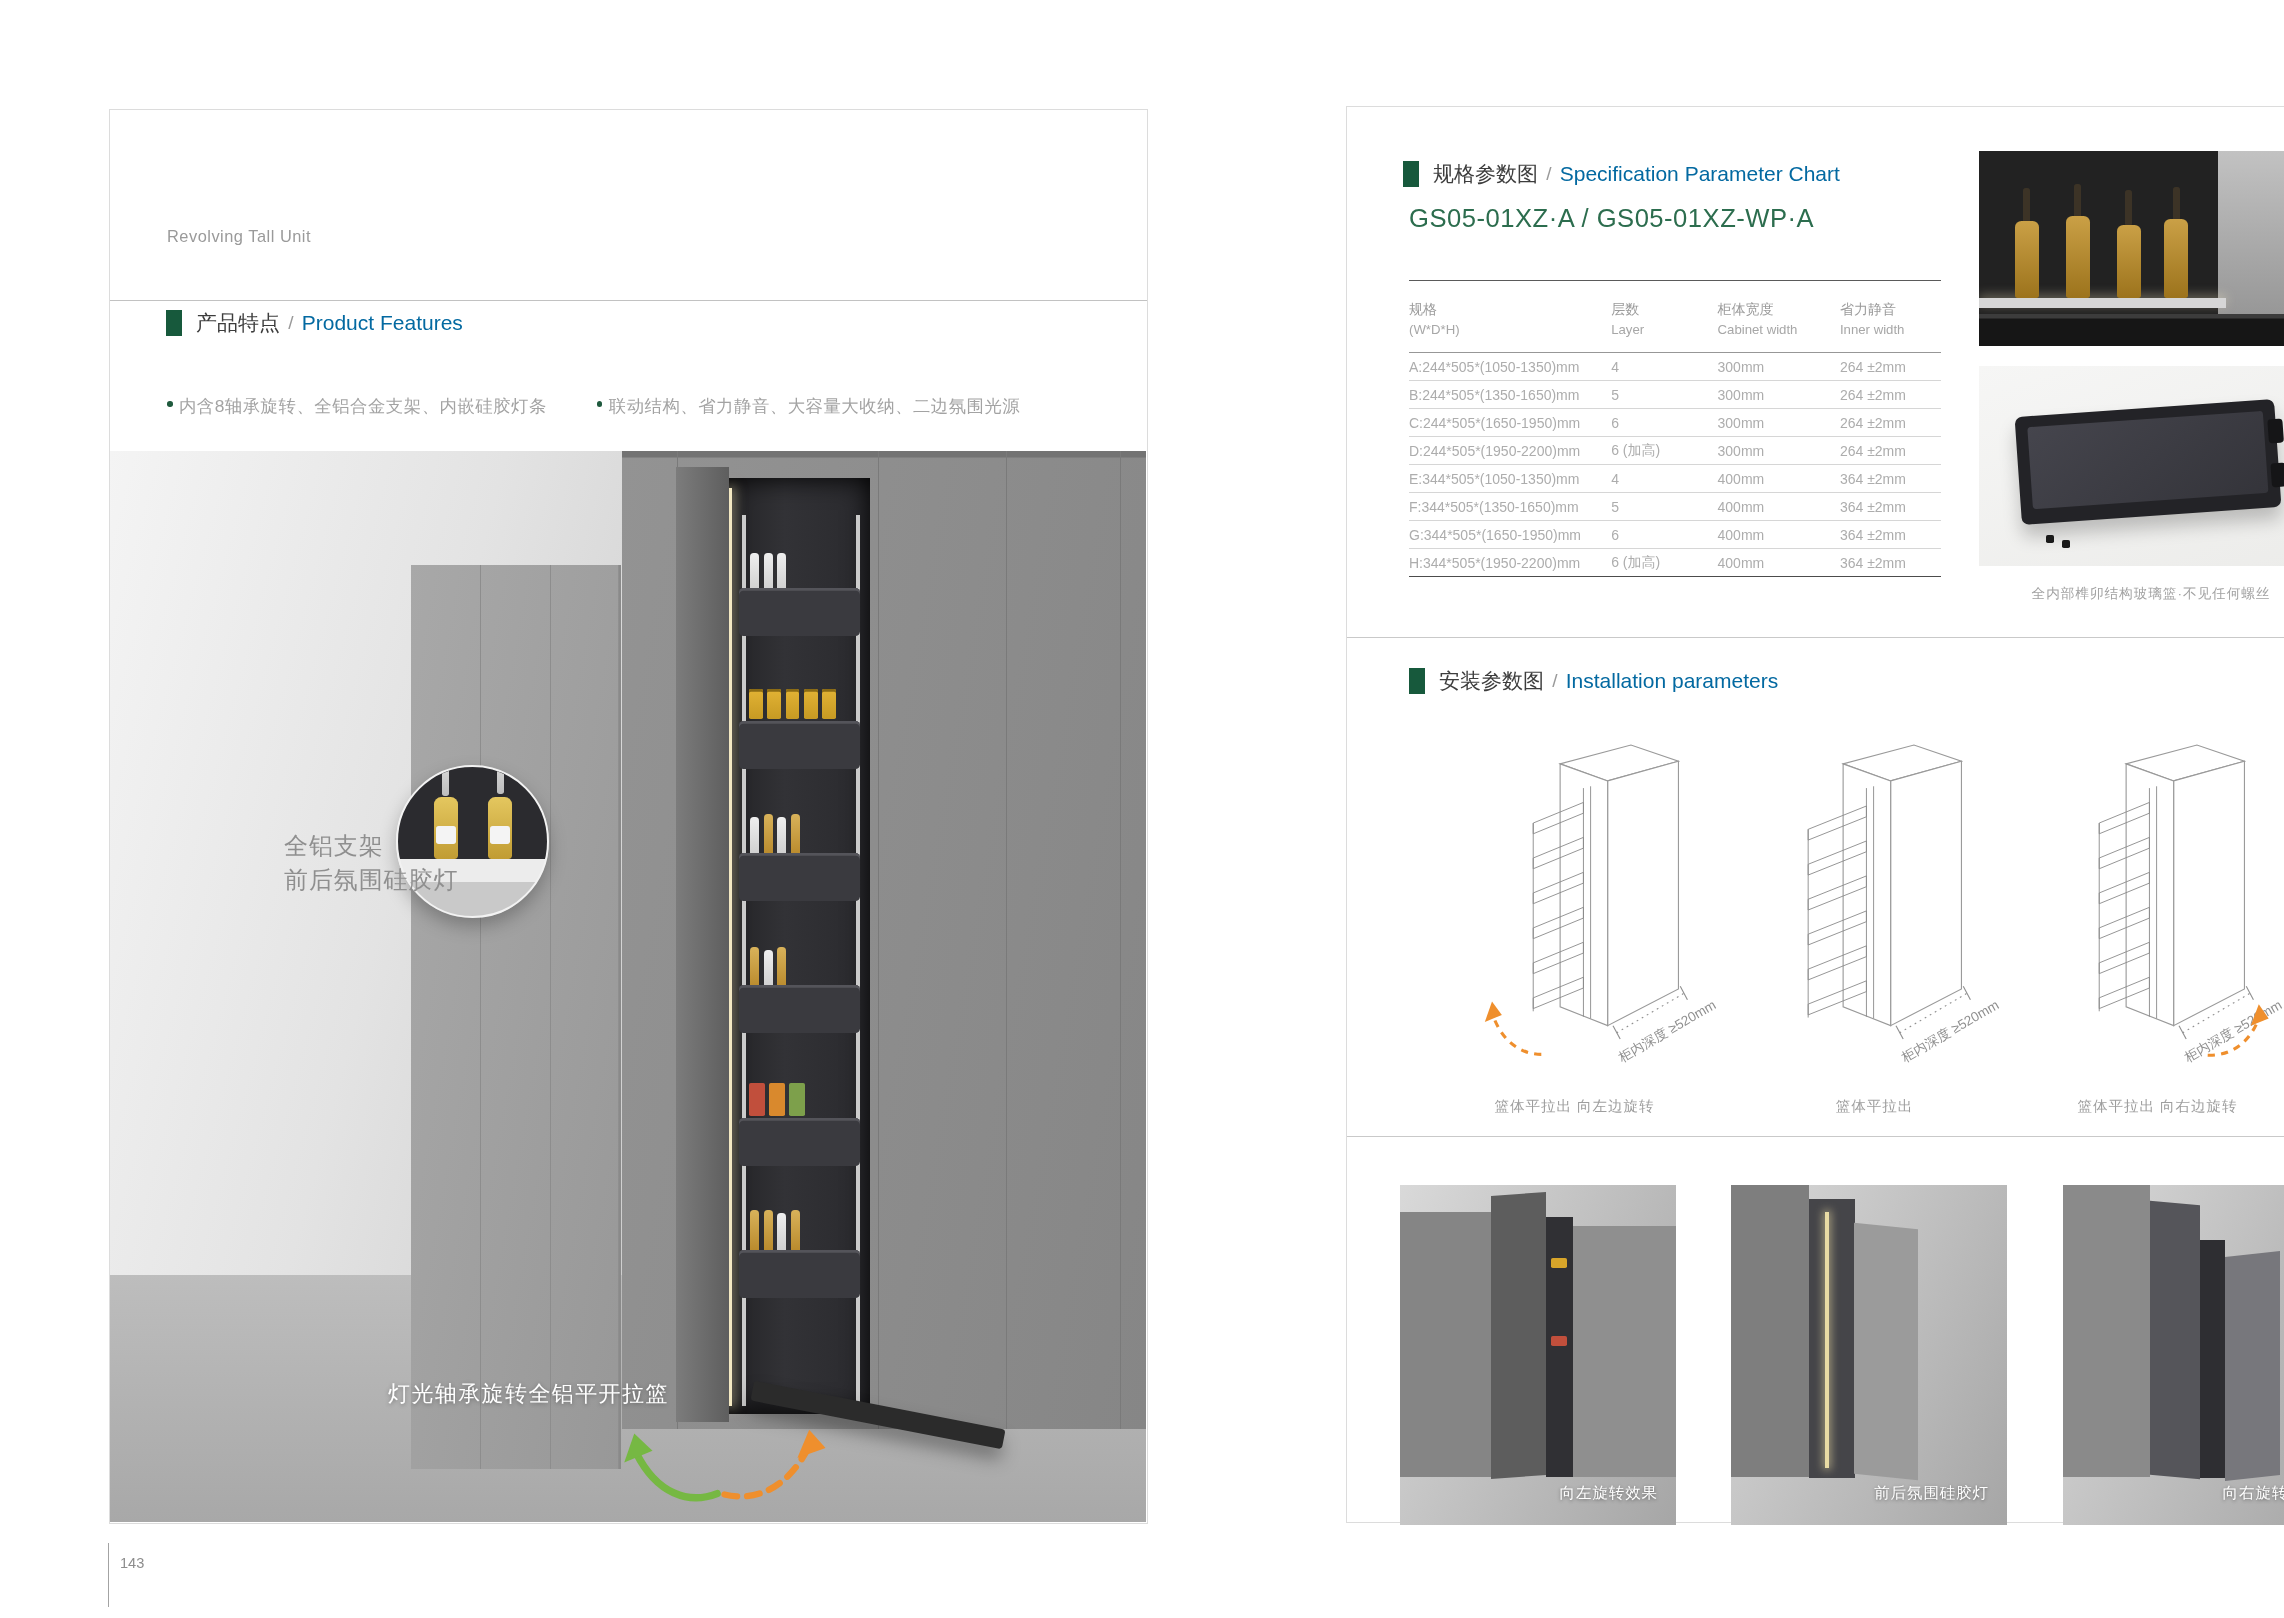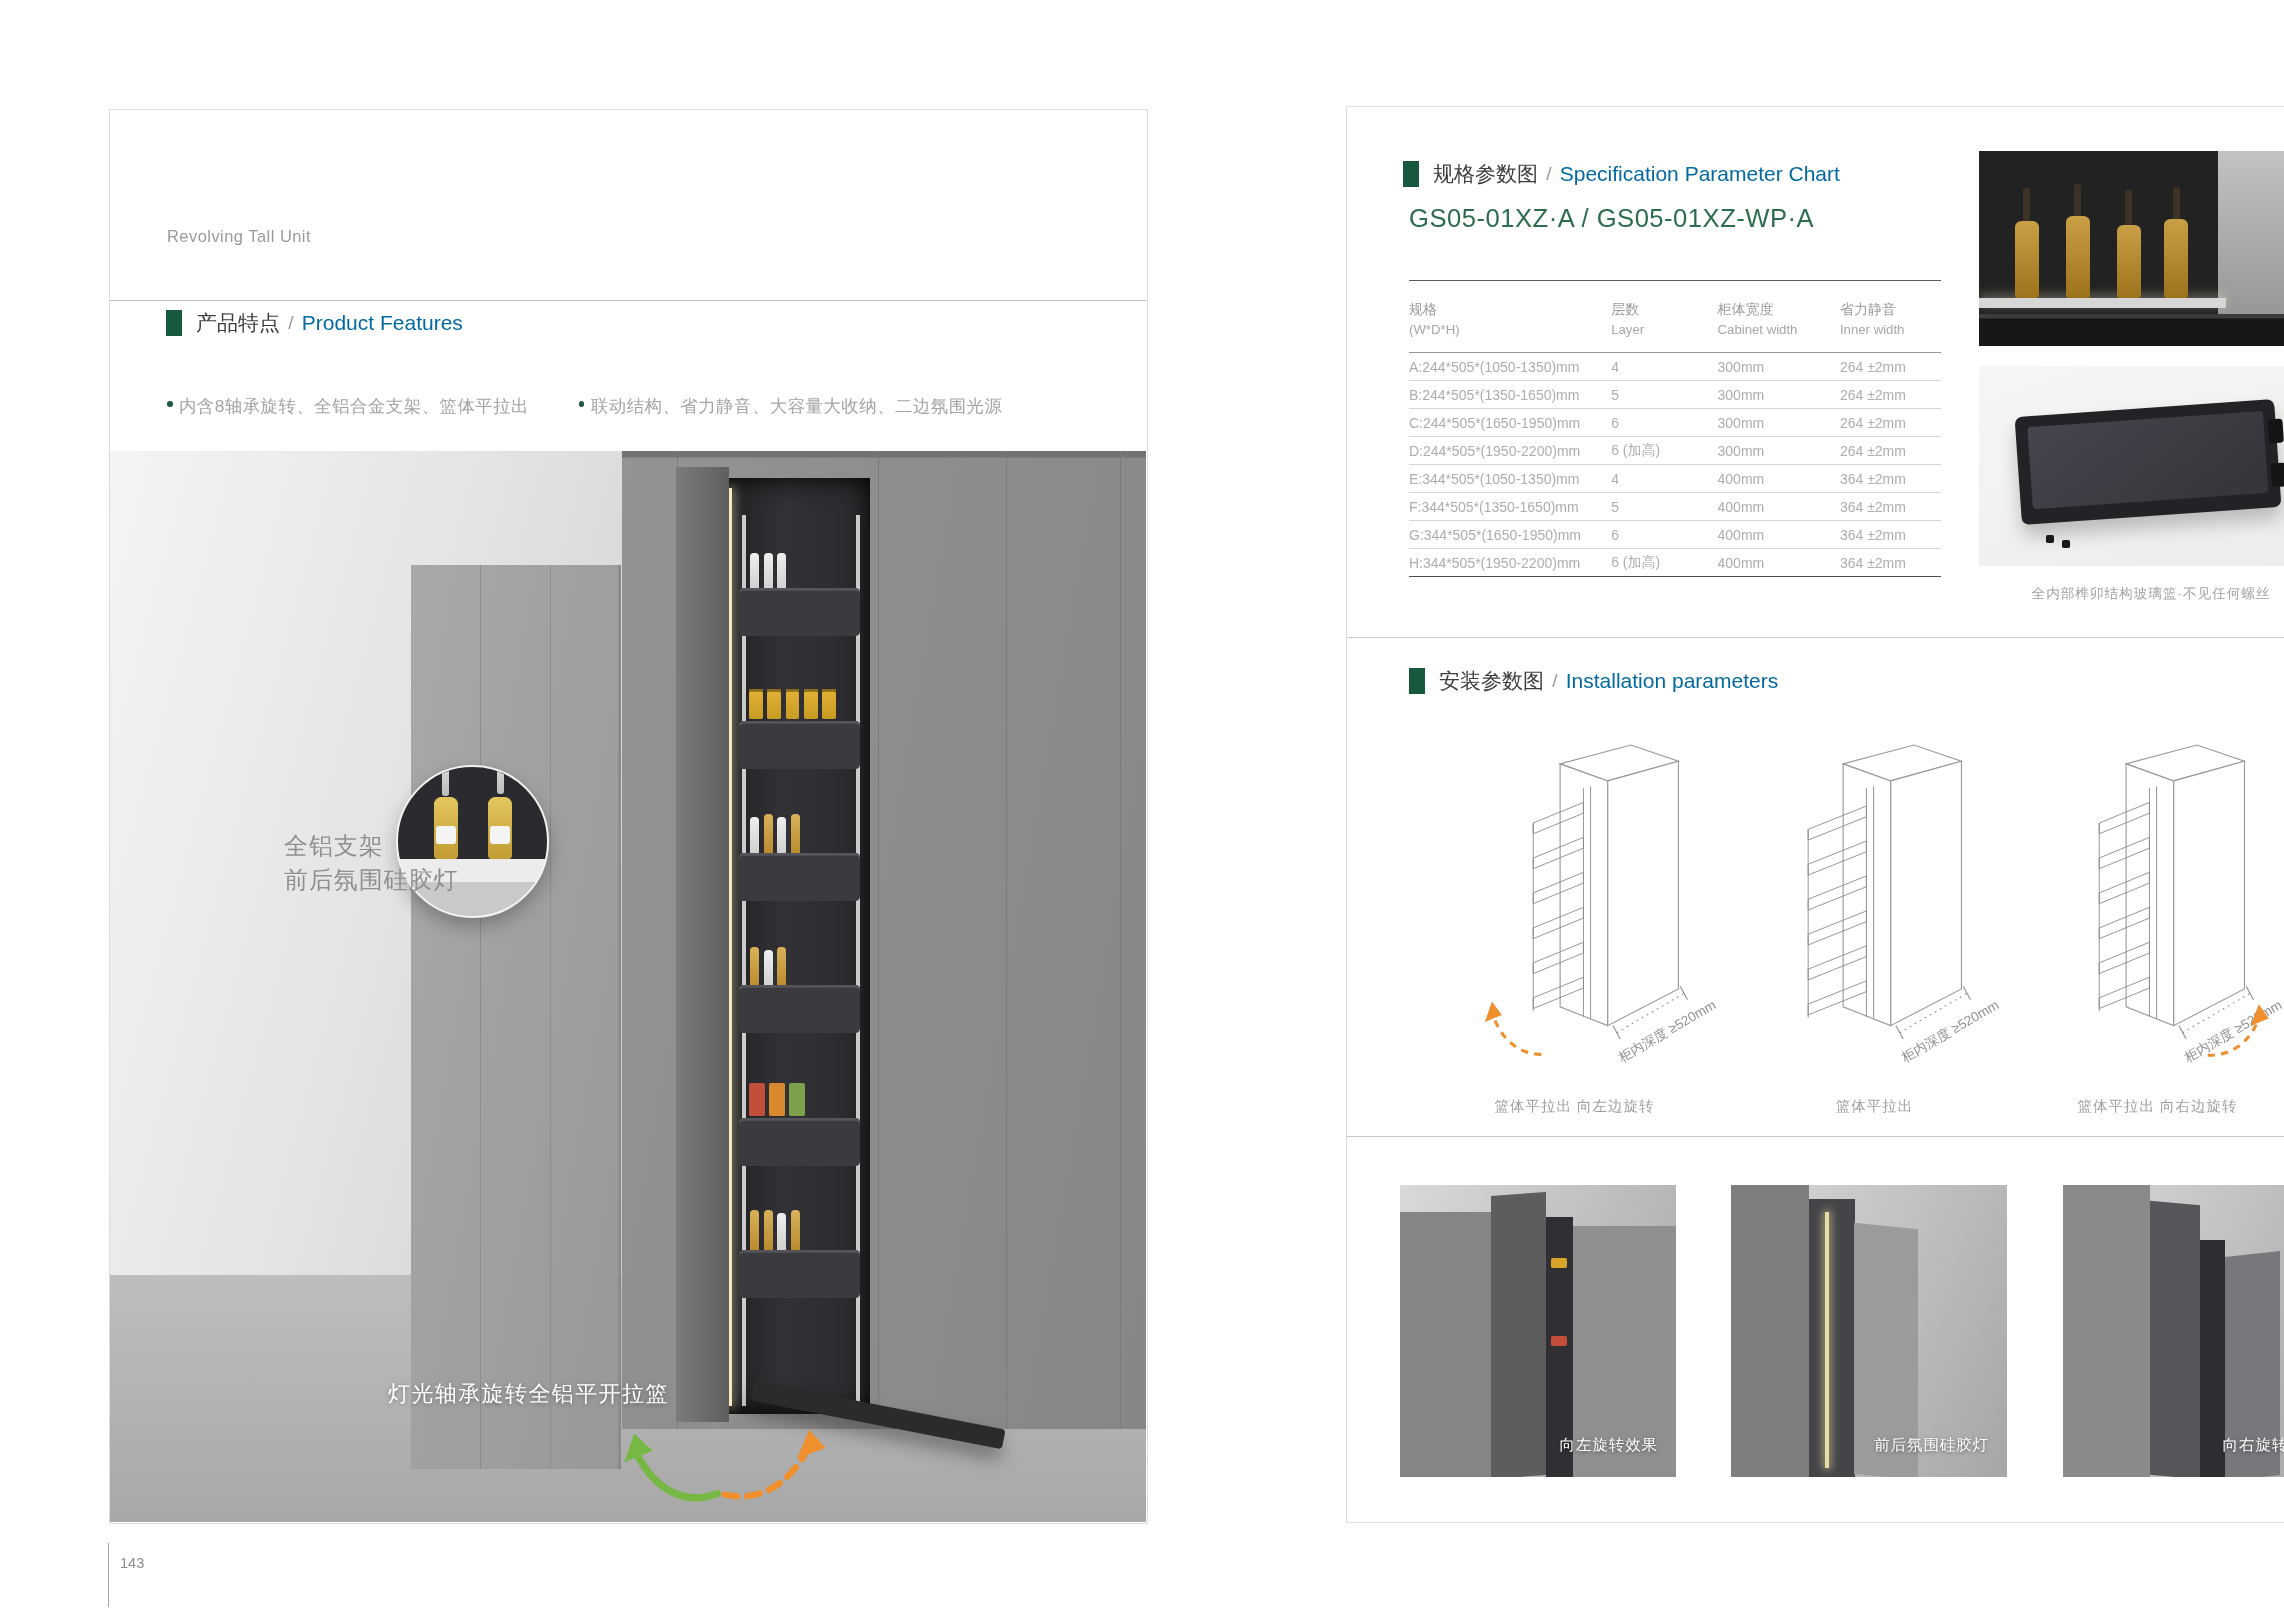--- a/index.html
+++ b/index.html
@@ -70,21 +70,21 @@
   .sp1-bottle{position:absolute;bottom:48px;width:24px;height:77px;background:linear-gradient(#caa046,#9c731c);border-radius:6.4px 6.4px 2.7px 2.7px}
   .sp1-neck{position:absolute;width:7.3px;height:36px;background:#3c3326;border-radius:2.7px}
   .spec-photo2{position:absolute;left:632px;top:259px;width:344px;height:200px;background:linear-gradient(160deg,#f6f6f5,#ececea);overflow:hidden}
   .tray{position:absolute;left:39px;top:42px;width:260px;height:108px;background:#232327;border-radius:7.3px;transform:rotate(-4deg);box-shadow:0 12px 18px rgba(0,0,0,.22)}
   .tray-in{position:absolute;left:12px;top:11px;right:12px;bottom:15.5px;background:linear-gradient(145deg,#45454d,#34343a);border-radius:3.7px}
   .tray-knob{position:absolute;width:15.5px;height:24px;background:#151517;border-radius:3.7px}
   .screw{position:absolute;width:8.2px;height:8.2px;background:#1a1a1a;border-radius:1.8px}
   .spec-caption{position:absolute;left:632px;top:478px;width:344px;text-align:center;font-size:13.7px;color:#a2a2a2;letter-spacing:0.9px}
   .diag{position:absolute;top:627px;width:251px;height:352px}
   .diag-cap{position:absolute;top:990px;font-size:14.6px;color:#9e9e9e;text-align:center;width:251px;letter-spacing:0.9px}
-  .effect{position:absolute;top:1078px;width:276px;height:292px;overflow:hidden;background:linear-gradient(115deg,#d9d9d9,#a6a6a6)}
+  .effect{position:absolute;top:1078px;width:276px;height:340px;overflow:hidden;background:linear-gradient(115deg,#d9d9d9,#a6a6a6)}
   .effect .cap{position:absolute;right:18px;bottom:21px;font-size:15.5px;color:#fff;letter-spacing:0.9px;text-shadow:0 0.9px 3.7px rgba(0,0,0,.45)}
   .slab{position:absolute}
   .page-num{position:absolute;font-size:14.6px;color:#8d8d8d}
   .page-rule{position:absolute;width:1.4px;height:64px;background:#a3a3a3}
 </style>
 </head>
 <body>
 
 <div id="page-left" class="panel">
   <div class="subtitle">Revolving Tall Unit</div>
@@ -93,21 +93,21 @@
   <div class="sec-head" style="left:56px;top:199px">
     <span class="sec-square"></span>
     <span>产品特点</span>
     <span class="sec-sep">/</span>
     <span class="sec-en">Product Features</span>
   </div>
 
   <div class="feat-row">
     <div class="feat-item">
       <span class="feat-dot"></span>
-      <span>内含8轴承旋转、全铝合金支架、篮体平拉出</span>
+      <span>内含8轴承旋转、全铝合金支架、内嵌硅胶灯条</span>
     </div>
     <div class="feat-item">
       <span class="feat-dot"></span>
       <span>联动结构、省力静音、大容量大收纳、二边氛围光源</span>
     </div>
   </div>
 
   <div class="photo-main">
     <div class="floor"></div>
     <div class="cab-side">

